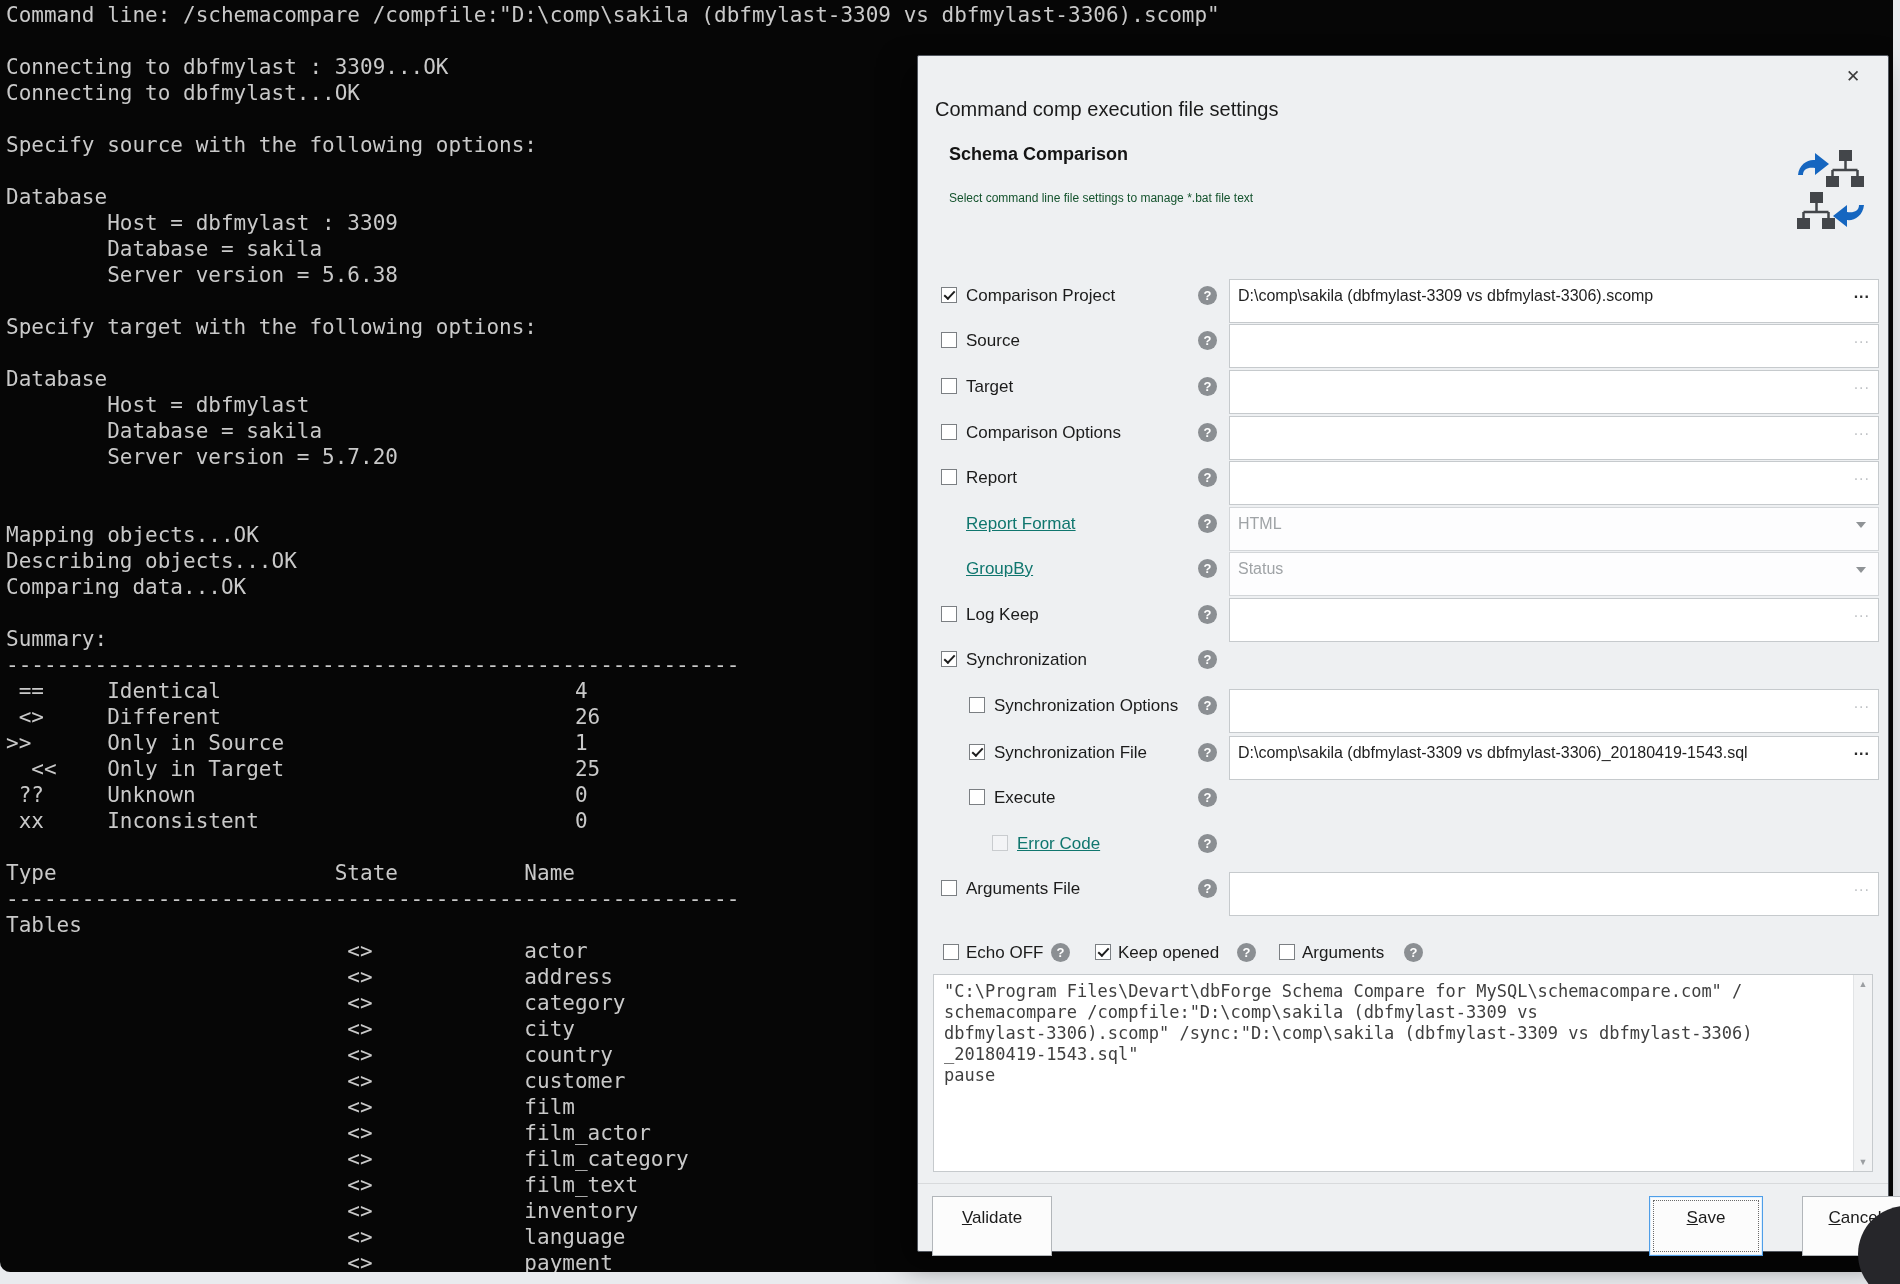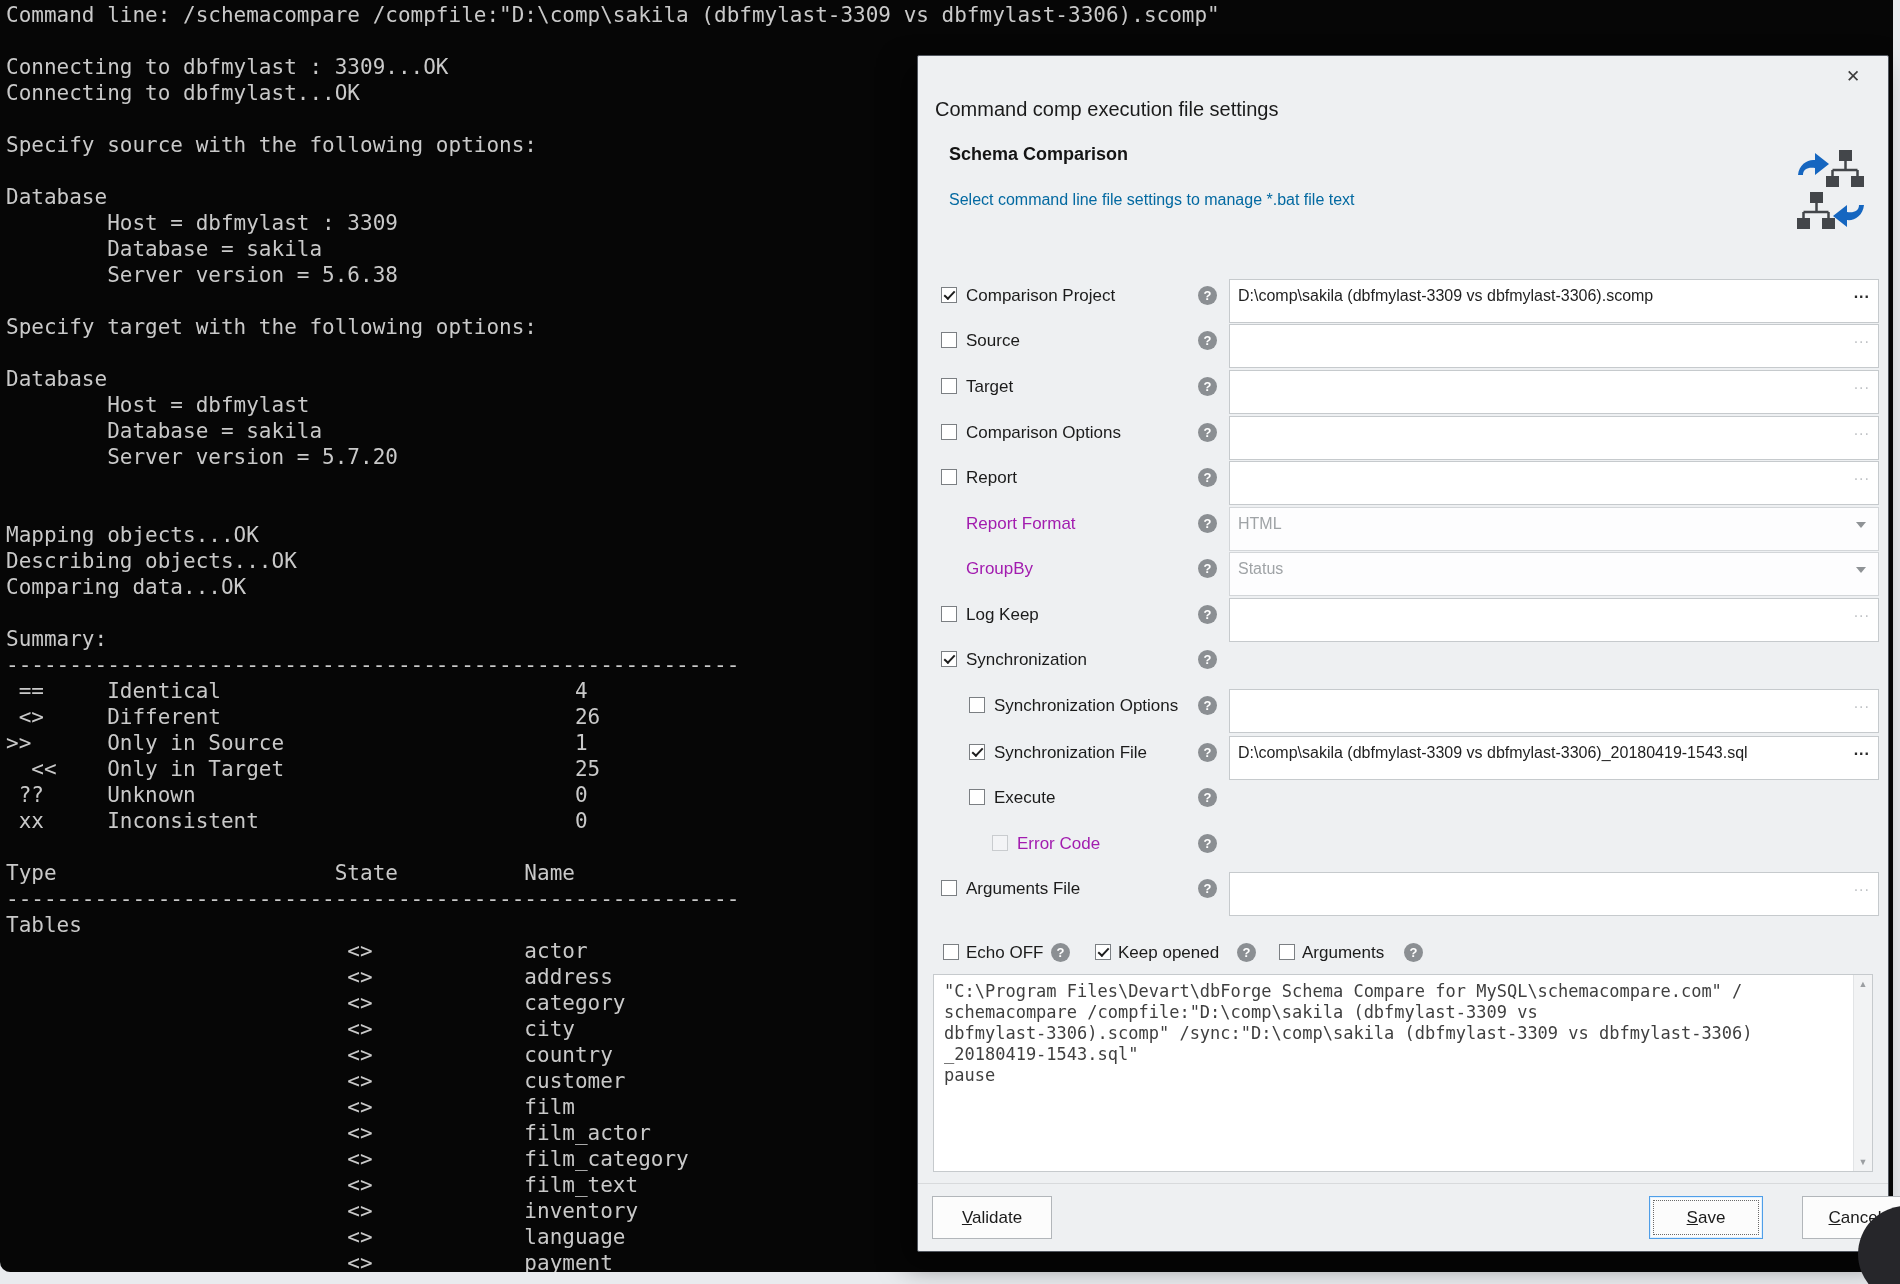--- a/index.html
+++ b/index.html
@@ -22,32 +22,32 @@
   #dialog{
     position:absolute;left:917px;top:55px;width:970px;height:1195px;
     background:#eef0f2;border:1px solid #51565e;border-radius:2px;
     box-shadow:-10px 12px 28px rgba(0,0,0,.55);
     font-family:"Liberation Sans", sans-serif;z-index:5;
   }
   #dlg-title{position:absolute;left:17px;top:42px;font-size:20px;color:#1b1b1b;white-space:nowrap;}
   #dlg-close{position:absolute;right:22px;top:8px;width:26px;height:26px;text-align:center;line-height:26px;
     font-size:17px;color:#3c3c3c;cursor:default;}
   #dlg-heading{position:absolute;left:31px;top:88px;font-size:18px;font-weight:bold;color:#141414;}
-  #dlg-subheading{position:absolute;left:31px;top:135px;font-size:16px;color:#0369a1;}
+  #dlg-subheading{position:absolute;left:31px;top:135px;font-size:12px;color:#14532d;}
   #cmp-icon{position:absolute;right:22px;top:92px;width:70px;height:84px;}
   
   .row{position:absolute;left:0;right:0;height:33px;}
   .cb{position:absolute;top:8px;width:16px;height:16px;background:#fff;border:1px solid #7b7f83;box-sizing:border-box;}
   .cb.checked::after{
     content:"";position:absolute;left:2px;top:3px;width:9px;height:4px;
     border-left:2px solid #1d1d1d;border-bottom:2px solid #1d1d1d;transform:rotate(-47deg);
   }
   .cb.disabled{border-color:#c9cccf;background:#f3f4f6;}
   .lbl{position:absolute;top:7px;font-size:17px;color:#1b1b1b;white-space:nowrap;}
-  .lbl.dis{color:#a21caf;}
+  .lbl.dis{color:#0f766e;text-decoration:underline;}
   .help{position:absolute;left:280px;top:7px;width:19px;height:19px;border-radius:50%;
     background:#8b8f93;color:#fff;font-size:13px;font-weight:bold;text-align:center;line-height:19px;}
   .field{position:absolute;left:311px;right:9px;top:0;height:32px;background:#fff;
     border:1px solid #c6cacd;font-size:16px;color:#1f1f1f;line-height:31px;
     padding:0 30px 10px 8px;white-space:nowrap;overflow:hidden;}
   .browse{position:absolute;right:8px;top:-3px;font-size:16px;font-weight:bold;letter-spacing:1px;color:#2a2a2a;}
   .browse.faint{color:#c0c3c6;font-weight:normal;}
   .field.dropdown{color:#9fa3a6;background:#fdfdfe;border-color:#d3d6d9;}
   .dd-arrow{position:absolute;right:12px;top:14px;width:0;height:0;
     border-left:5px solid transparent;border-right:5px solid transparent;border-top:6px solid #8f9396;}
@@ -57,21 +57,21 @@
   #bat-box{position:absolute;left:15px;right:15px;top:918px;height:196px;background:#fff;
     border:1px solid #c6cacd;overflow:hidden;}
   #bat-box pre{margin:0;padding:6px 26px 0 10px;font-family:"DejaVu Sans Mono", monospace;
     font-size:17px;line-height:21px;color:#3f3f3f;white-space:pre;}
   #bat-scroll{position:absolute;right:0;top:0;bottom:0;width:18px;background:#f2f3f4;border-left:1px solid #e2e4e6;}
   .scroll-btn{position:absolute;left:0;width:18px;height:18px;text-align:center;font-size:9px;color:#9b9ea1;line-height:18px;}
   #scroll-up{top:0;}
   #scroll-down{bottom:0;}
   
   #footer-divider{position:absolute;left:0;right:0;top:1127px;border-top:1px solid #d8dadc;}
-  .btn{position:absolute;top:1140px;height:43px;background:#fcfcfc;border:1px solid #b2b6ba;
+  .btn{position:absolute;top:1140px;height:60px;background:#fcfcfc;border:1px solid #b2b6ba;
     font-size:17px;color:#1b1b1b;text-align:center;line-height:41px;box-sizing:border-box;}
   .btn u{text-decoration:underline;}
   #btn-validate{left:14px;width:120px;}
   #btn-save{left:731px;width:114px;border:1px solid #4f9ee8;box-shadow:0 0 0 1px #dff0ff inset;}
   #btn-save::before{content:"";position:absolute;left:3px;top:3px;right:3px;bottom:3px;border:1px dotted #6a6a6a;}
   #btn-cancel{left:855px;width:106px;margin-left:29px;}
   #resize-grip{position:absolute;right:3px;bottom:2px;font-size:12px;color:#9a9da0;line-height:10px;}
   
   #dark-circle{position:absolute;left:1858px;top:1206px;width:96px;height:96px;border-radius:50%;
     background:#26262a;z-index:9;}

